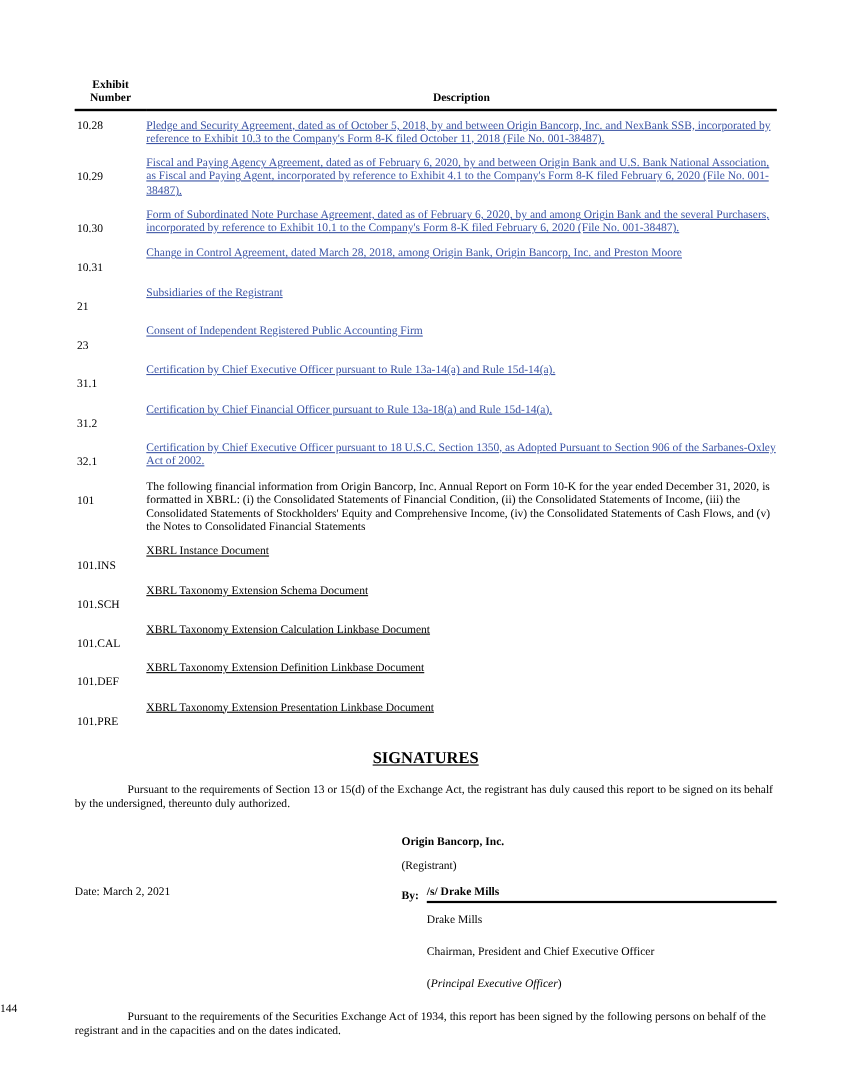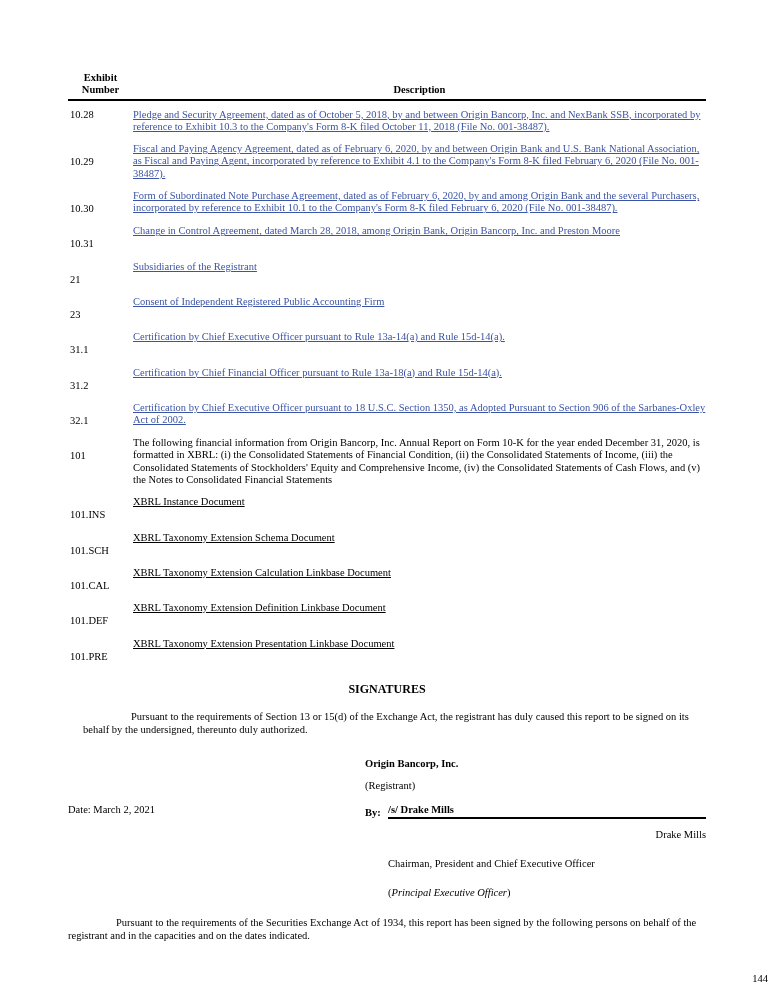--- a/index.html
+++ b/index.html
@@ -48,25 +48,26 @@
   }
   .link-dark{
     color:#000000;
     text-decoration:underline;
   }
   .text{text-decoration:none;margin-top:10px;}
   
   .sig-heading{
     text-align:center;
     font-weight:bold;
-    font-size:12px;
+    font-size:15px;
     margin:9px 0 0 0;
+    text-decoration:underline;
   }
   .para{
-    margin:13px 0 0 15px;
+    margin:13px 0 0 0;
     text-indent:48px;
     line-height:13px;
   }
   .sig-area{
     position:relative;
     margin-top:21px;
   }
   .sig-left{
     position:absolute;
     left:0; top:46px;
@@ -87,33 +88,33 @@
     font-weight:bold;
     width:23px;
     flex:0 0 23px;
   }
   .sig-line{
     flex:1 1 auto;
     font-weight:bold;
     border-bottom:2px solid #000;
     padding-bottom:1px;
   }
-  .sig-name{margin:0 0 8px 0;text-align:right;}
+  .sig-name{margin:0 0 8px 0;}
   .sig-title{margin:16px;}
   .sig-title2 .it{font-style:italic;}
   .para2{
     margin:17px 0 0 0;
     text-indent:48px;
     line-height:13px;
   }
   .page-number{
     position:absolute;
     left:0; right:0;
-    top:973px;
-    text-align:right;
+    top:912px;
+    text-align:left;
   }
 </style>
 </head>
 <body>
 
 <div class="content">
 
   <table class="exhibits">
     <thead>
       <tr>

